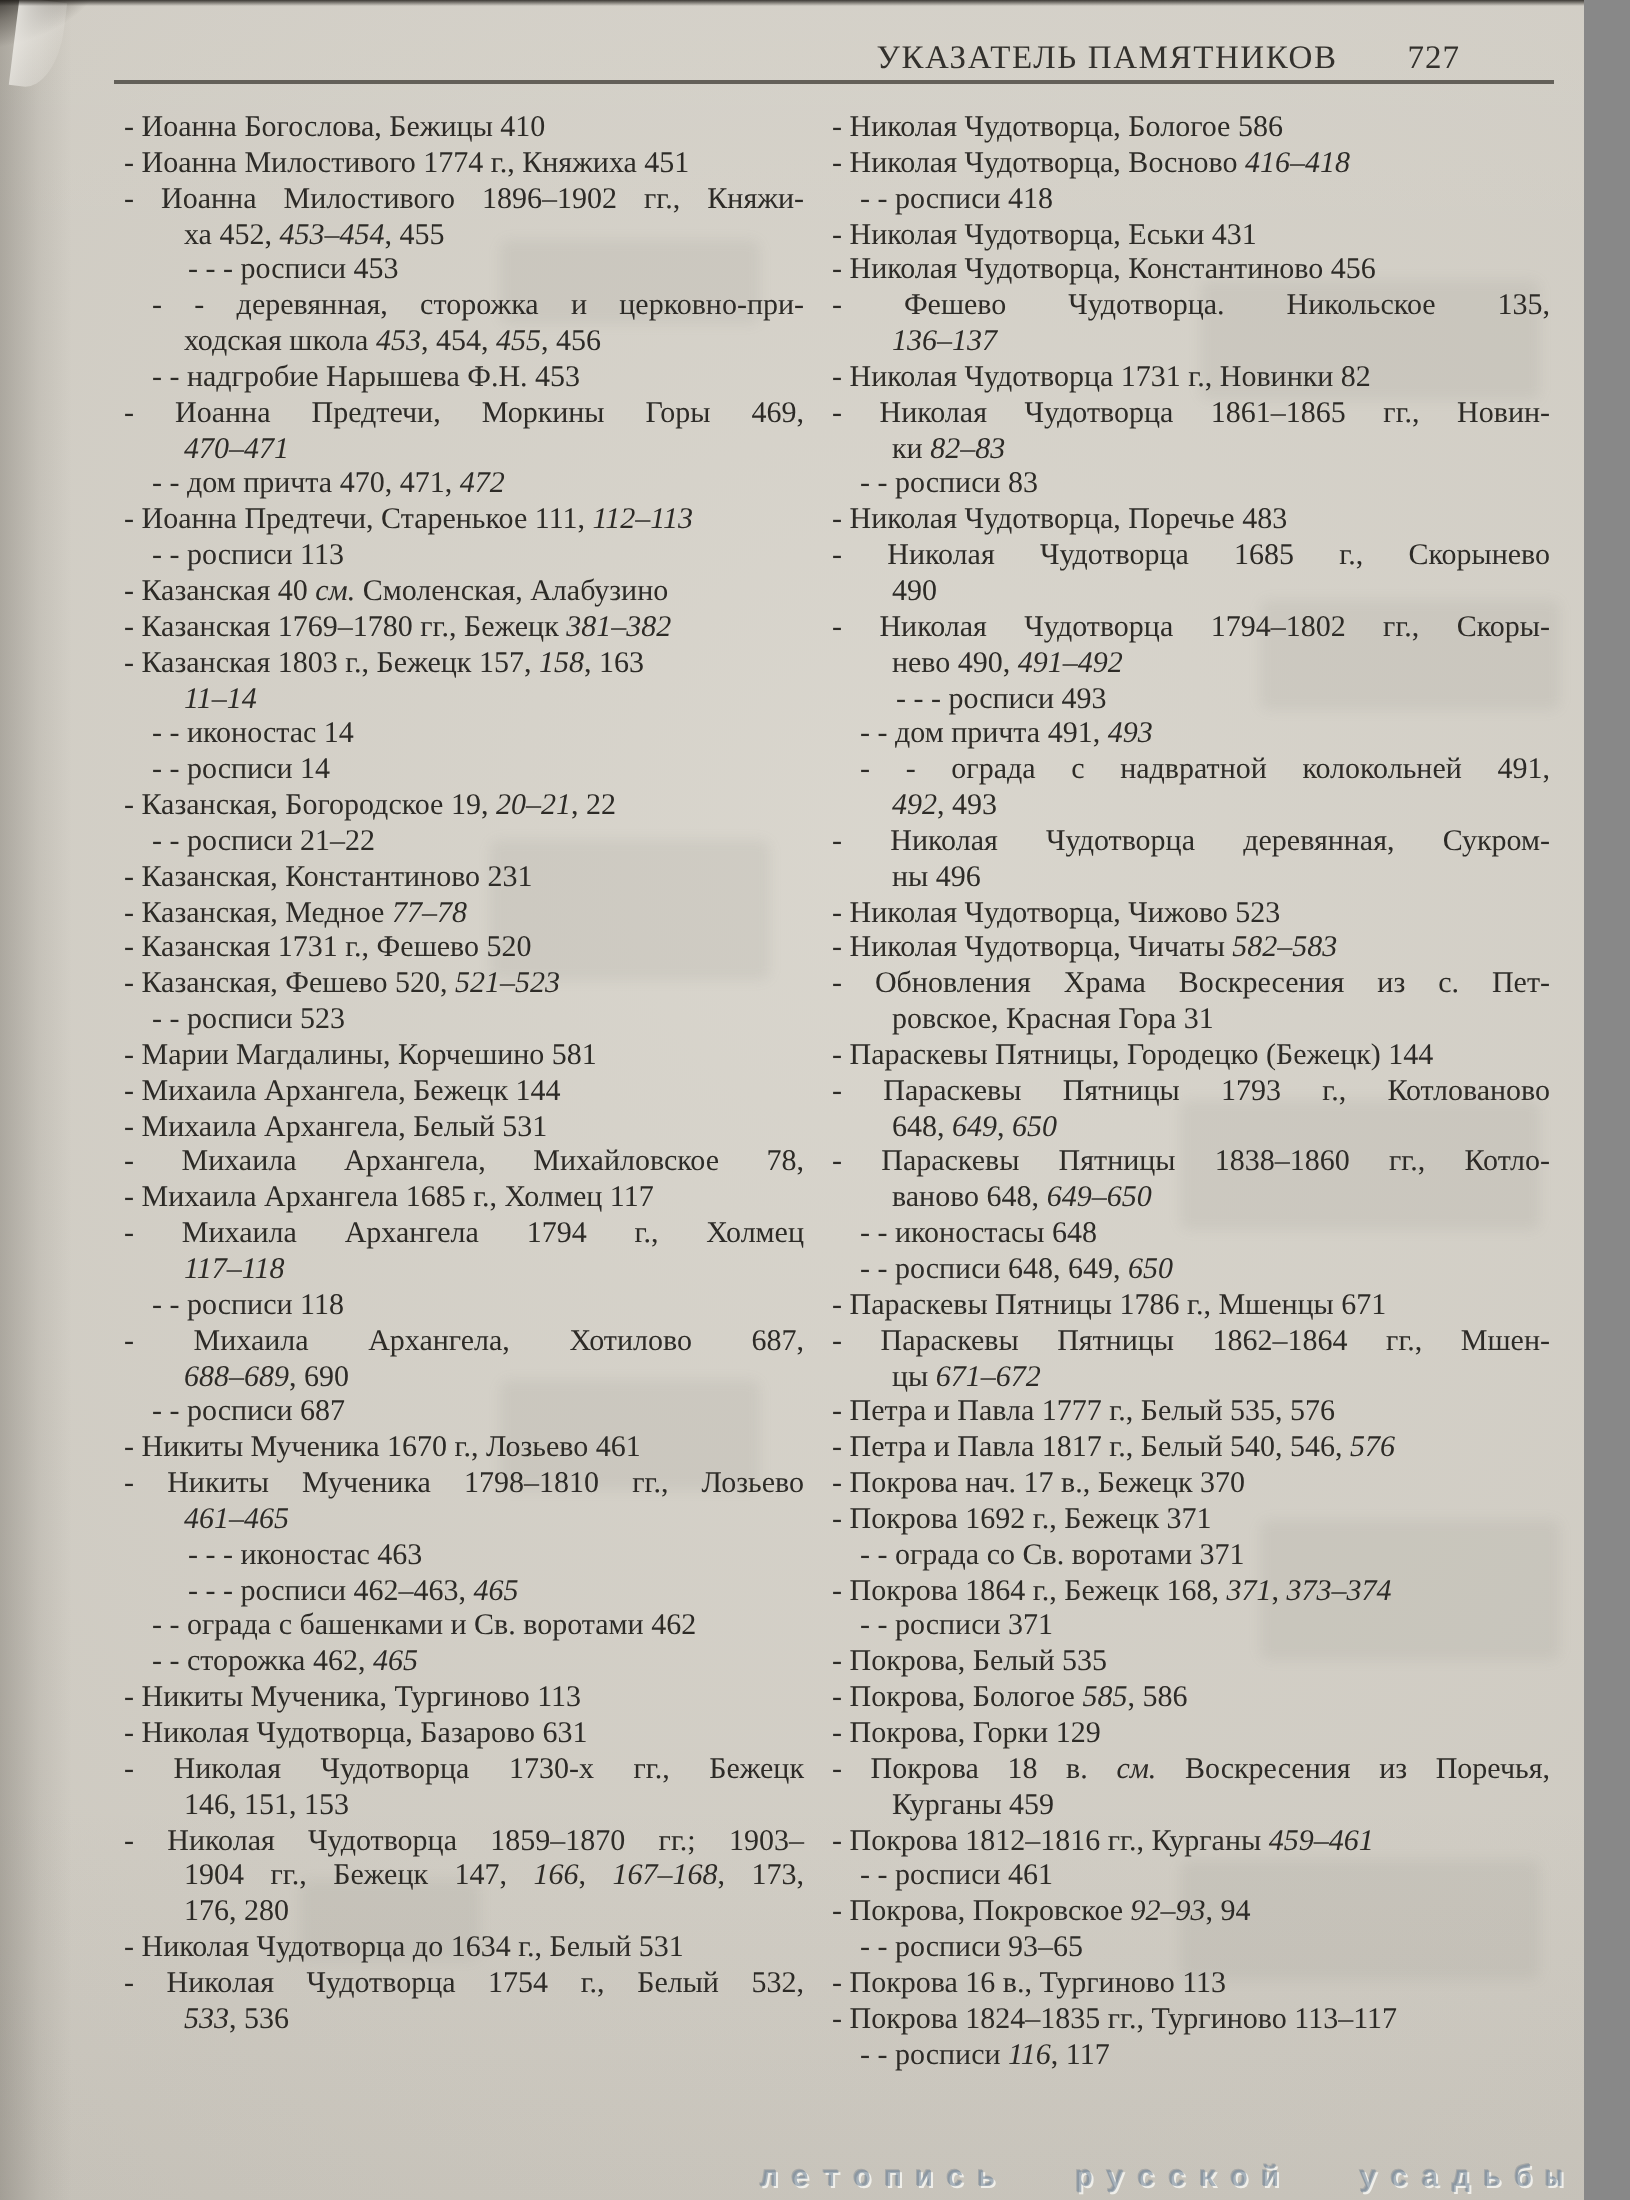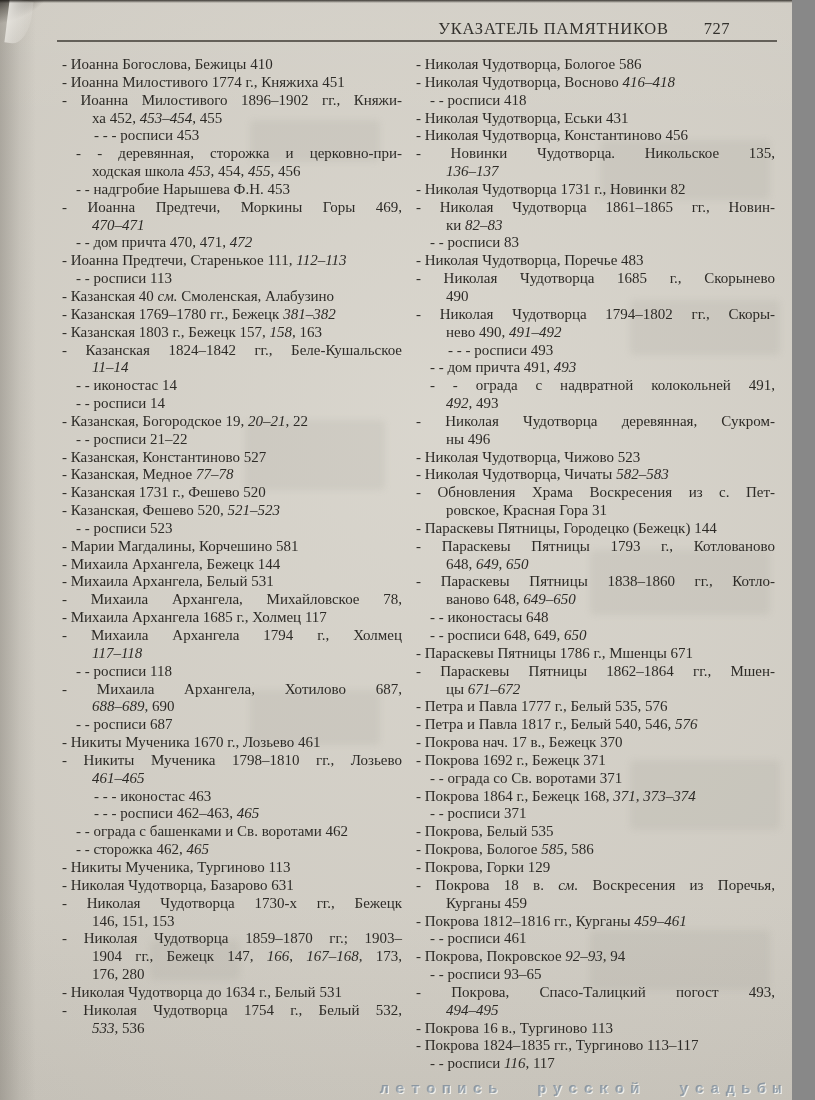--- a/index.html
+++ b/index.html
@@ -125,37 +125,36 @@
         <div class="entry lv0">
           <div class="ln first">- Казанская 40 <i>см.</i> Смоленская, Алабузино</div>
         </div>
         <div class="entry lv0">
           <div class="ln first">- Казанская 1769–1780 гг., Бежецк <i>381–382</i></div>
         </div>
         <div class="entry lv0">
           <div class="ln first">- Казанская 1803 г., Бежецк 157, <i>158</i>, 163</div>
         </div>
         <div class="entry lv0">
-          <div class="ln first just">- Казанская 1824–1842 гг., Беле-Кушальское</div>
           <div class="ln wrap"><i>11–14</i></div>
         </div>
         <div class="entry lv1">
           <div class="ln first">- - иконостас 14</div>
         </div>
         <div class="entry lv1">
           <div class="ln first">- - росписи 14</div>
         </div>
         <div class="entry lv0">
           <div class="ln first">- Казанская, Богородское 19, <i>20–21</i>, 22</div>
         </div>
         <div class="entry lv1">
           <div class="ln first">- - росписи 21–22</div>
         </div>
         <div class="entry lv0">
-          <div class="ln first">- Казанская, Константиново 527</div>
+          <div class="ln first">- Казанская, Константиново 231</div>
         </div>
         <div class="entry lv0">
           <div class="ln first">- Казанская, Медное <i>77–78</i></div>
         </div>
         <div class="entry lv0">
           <div class="ln first">- Казанская 1731 г., Фешево 520</div>
         </div>
         <div class="entry lv0">
           <div class="ln first">- Казанская, Фешево 520, <i>521–523</i></div>
         </div>
@@ -243,21 +242,21 @@
         <div class="entry lv1">
           <div class="ln first">- - росписи 418</div>
         </div>
         <div class="entry lv0">
           <div class="ln first">- Николая Чудотворца, Еськи 431</div>
         </div>
         <div class="entry lv0">
           <div class="ln first">- Николая Чудотворца, Константиново 456</div>
         </div>
         <div class="entry lv0">
-          <div class="ln first just">- Новинки Чудотворца. Никольское 135,</div>
+          <div class="ln first just">- Фешево Чудотворца. Никольское 135,</div>
           <div class="ln wrap"><i>136–137</i></div>
         </div>
         <div class="entry lv0">
           <div class="ln first">- Николая Чудотворца 1731 г., Новинки 82</div>
         </div>
         <div class="entry lv0">
           <div class="ln first just">- Николая Чудотворца 1861–1865 гг., Новин-</div>
           <div class="ln wrap">ки <i>82–83</i></div>
         </div>
         <div class="entry lv1">
@@ -360,24 +359,20 @@
           <div class="ln first">- Покрова 1812–1816 гг., Курганы <i>459–461</i></div>
         </div>
         <div class="entry lv1">
           <div class="ln first">- - росписи 461</div>
         </div>
         <div class="entry lv0">
           <div class="ln first">- Покрова, Покровское <i>92–93</i>, 94</div>
         </div>
         <div class="entry lv1">
           <div class="ln first">- - росписи 93–65</div>
-        </div>
-        <div class="entry lv0">
-          <div class="ln first just">- Покрова, Спасо-Талицкий погост 493,</div>
-          <div class="ln wrap"><i>494–495</i></div>
         </div>
         <div class="entry lv0">
           <div class="ln first">- Покрова 16 в., Тургиново 113</div>
         </div>
         <div class="entry lv0">
           <div class="ln first">- Покрова 1824–1835 гг., Тургиново 113–117</div>
         </div>
         <div class="entry lv1">
           <div class="ln first">- - росписи <i>116</i>, 117</div>
         </div>

